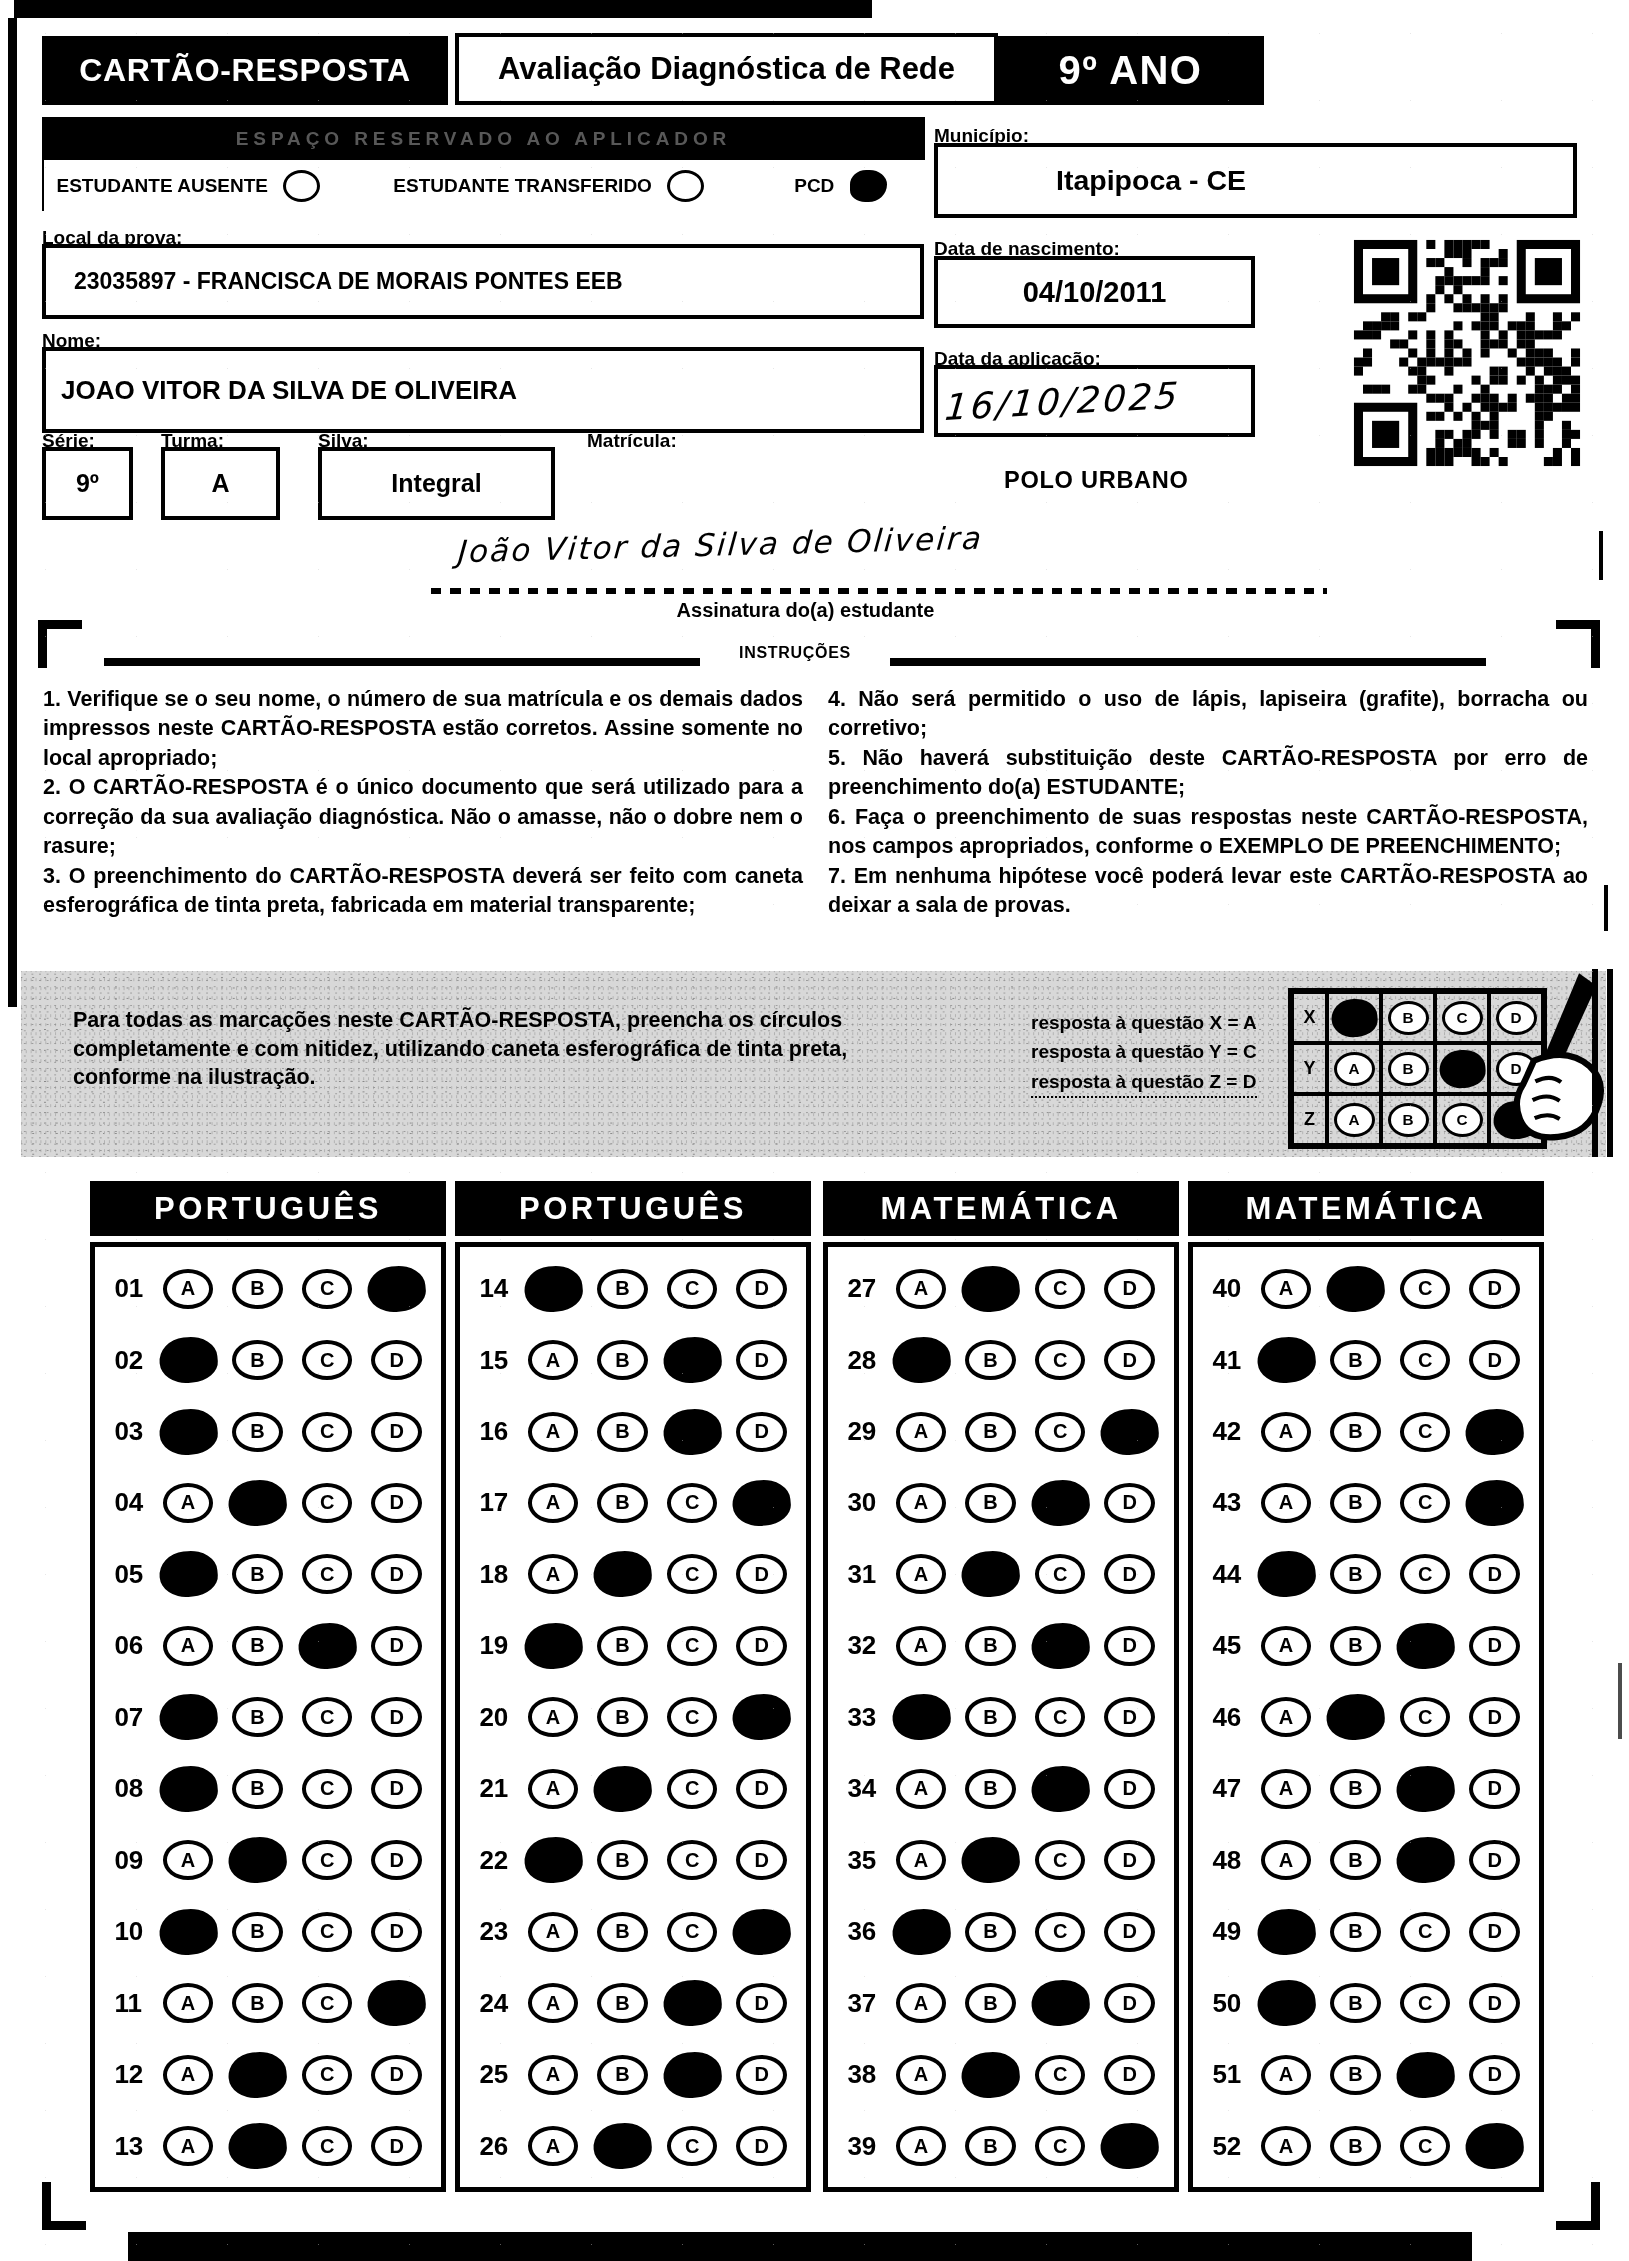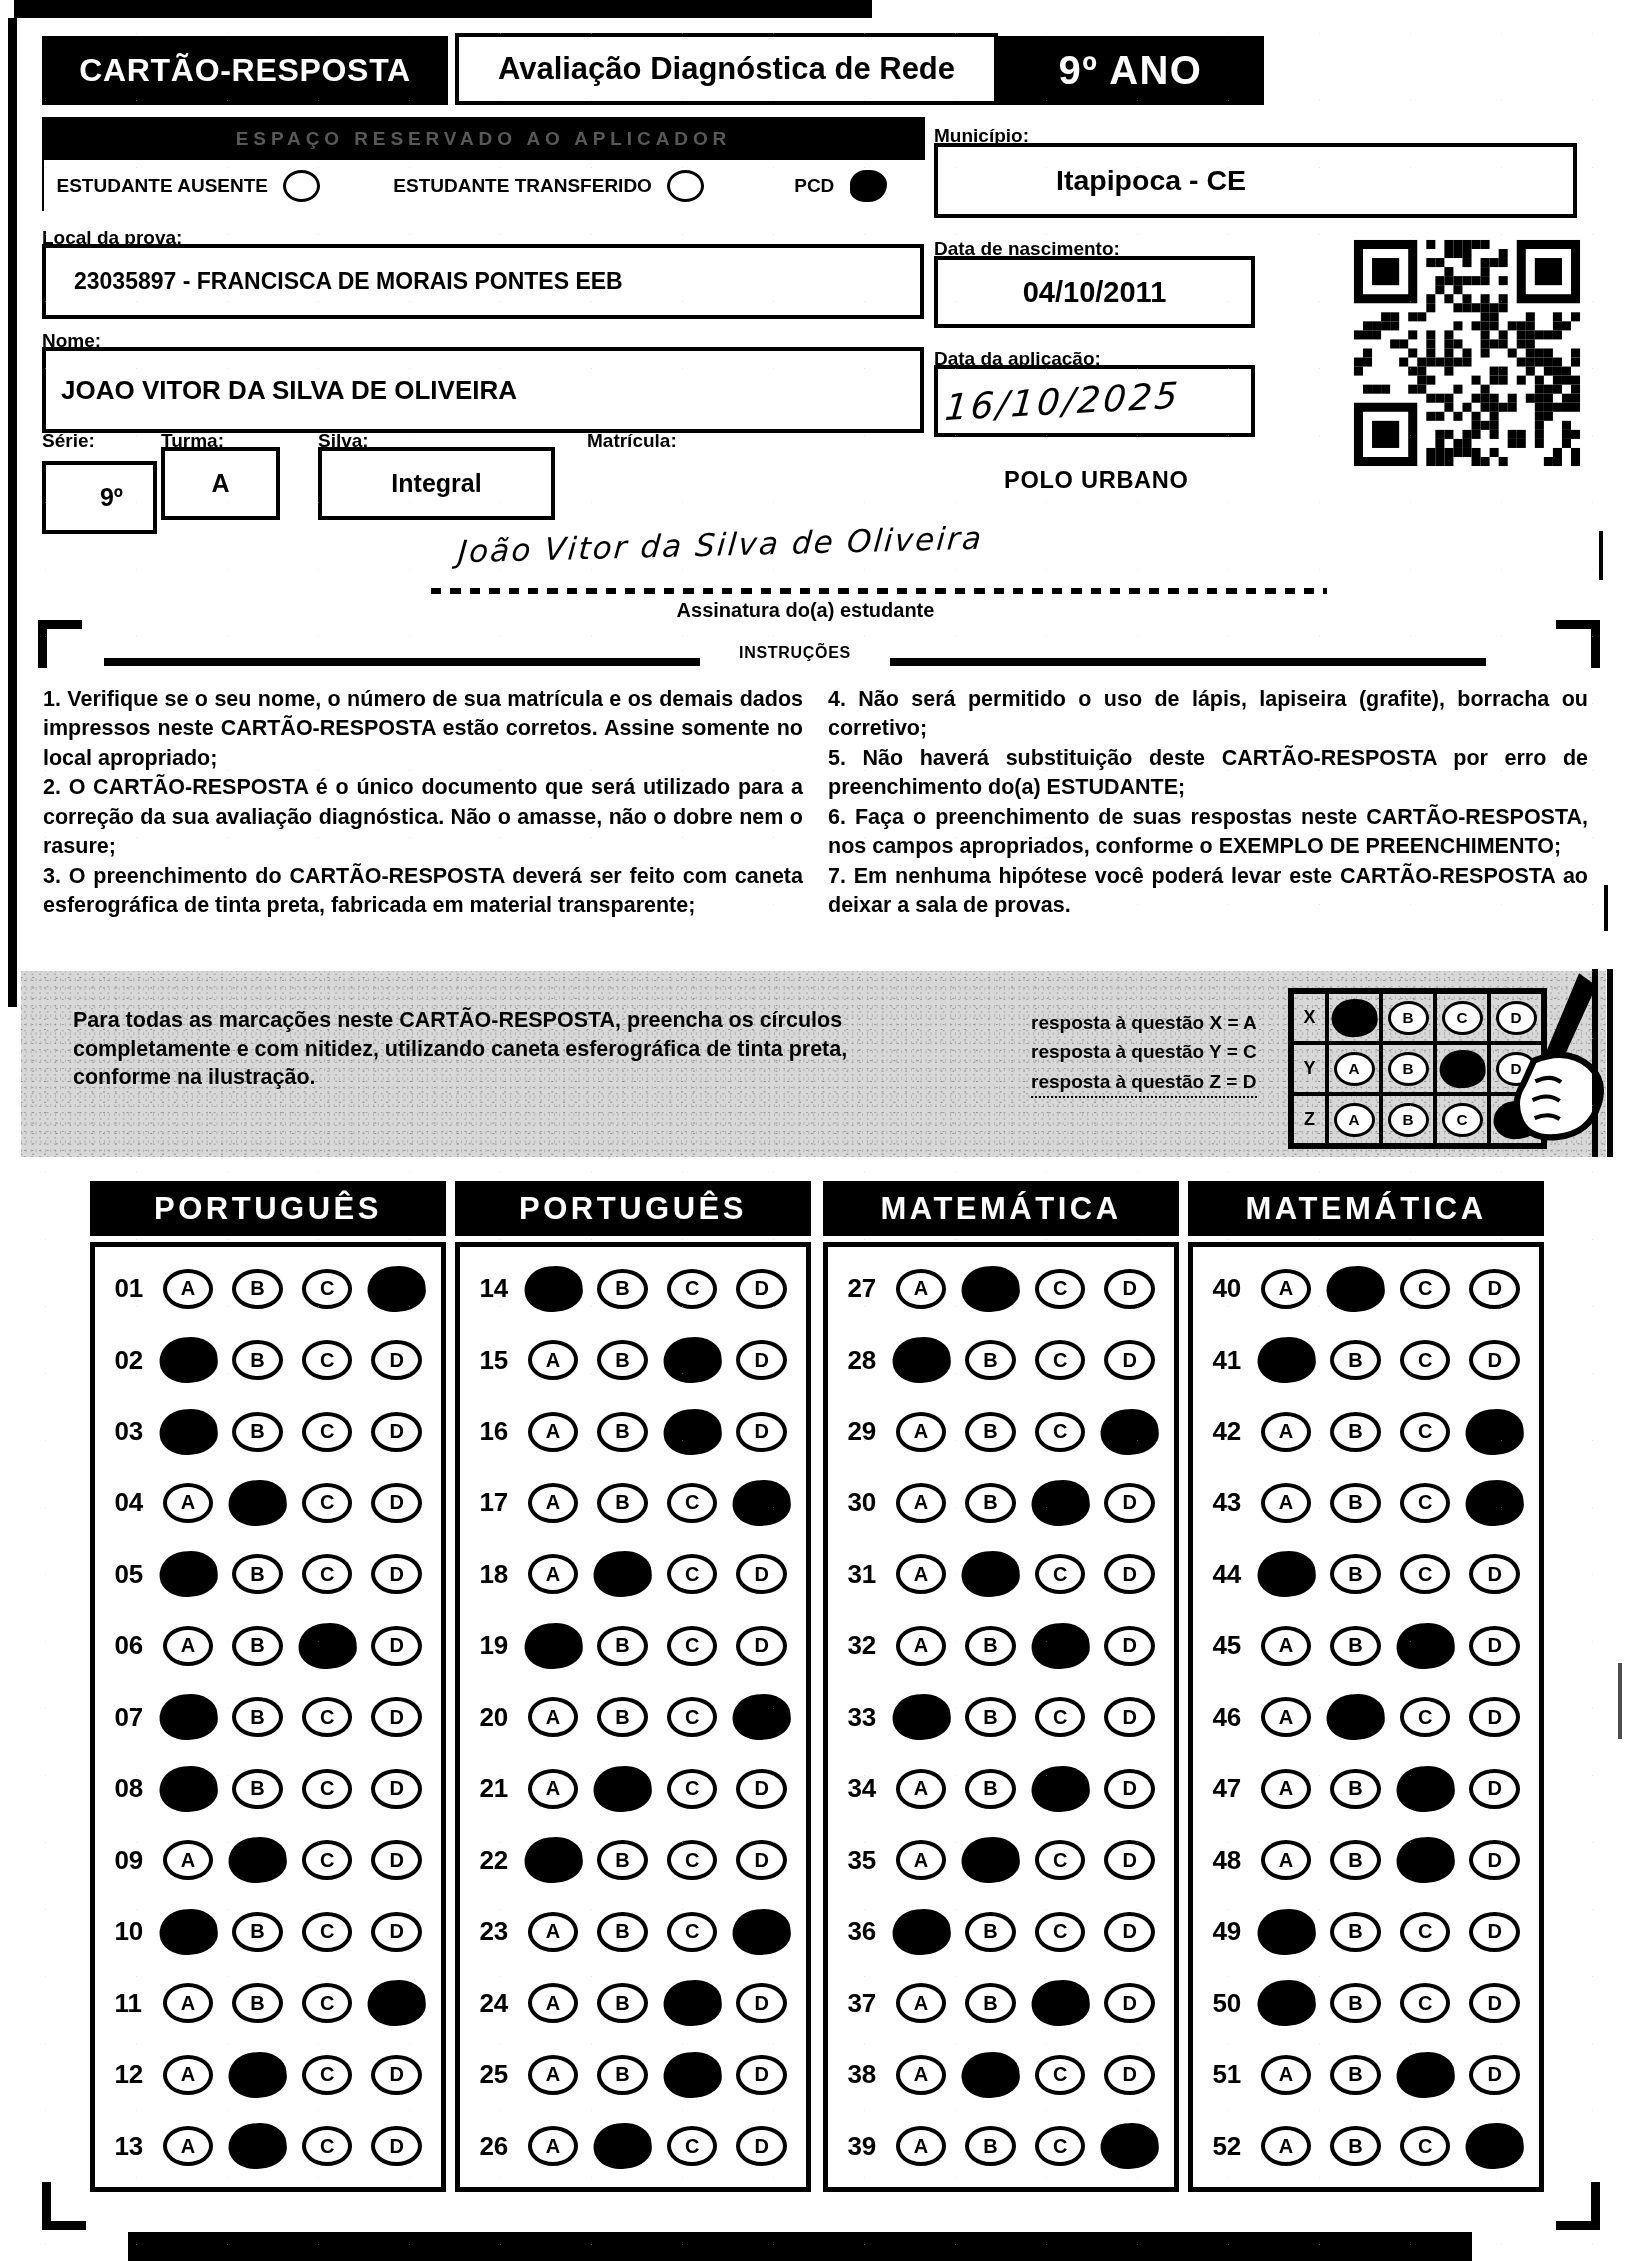--- a/index.html
+++ b/index.html
@@ -37,21 +37,21 @@
   .field-label{font-size:19px;font-weight:bold;margin-top:6px;}
   .field-box{border:4.2px solid #000;background:#fff;display:flex;align-items:center;}
   .field-value{font-size:23px;font-weight:bold;}
   #local-label{left:42px;top:221px;}
   #local-box{left:42px;top:244px;width:874px;height:67px;}
   #local-box .field-value{padding-left:28px;}
   #nome-label{left:42px;top:324px;}
   #nome-box{left:42px;top:347px;width:874px;height:78px;}
   #nome-box .field-value{padding-left:15px;font-size:26px;}
   #serie-label{left:42px;top:424px;}
-  #serie-box{left:42px;top:461px;width:83px;height:65px;justify-content:flex-end;padding-left:24px;}
+  #serie-box{left:42px;top:447px;width:83px;height:65px;justify-content:flex-end;}
   #turma-label{left:161px;top:424px;}
   #turma-box{left:161px;top:447px;width:111px;height:65px;justify-content:center;}
   #turno-label{left:318px;top:424px;}
   #turno-box{left:318px;top:447px;width:229px;height:65px;justify-content:center;}
   #matricula-label{left:587px;top:424px;}
   #matricula-box{left:587px;top:447px;width:337px;height:65px;justify-content:center;}
   .field-box .center-val{width:100%;text-align:center;font-size:25px;font-weight:bold;}
   #municipio-label{left:934px;top:119px;}
   #municipio-box{left:934px;top:143px;width:635px;height:67px;}
   #municipio-box .field-value{padding-left:118px;font-size:28.5px;}

